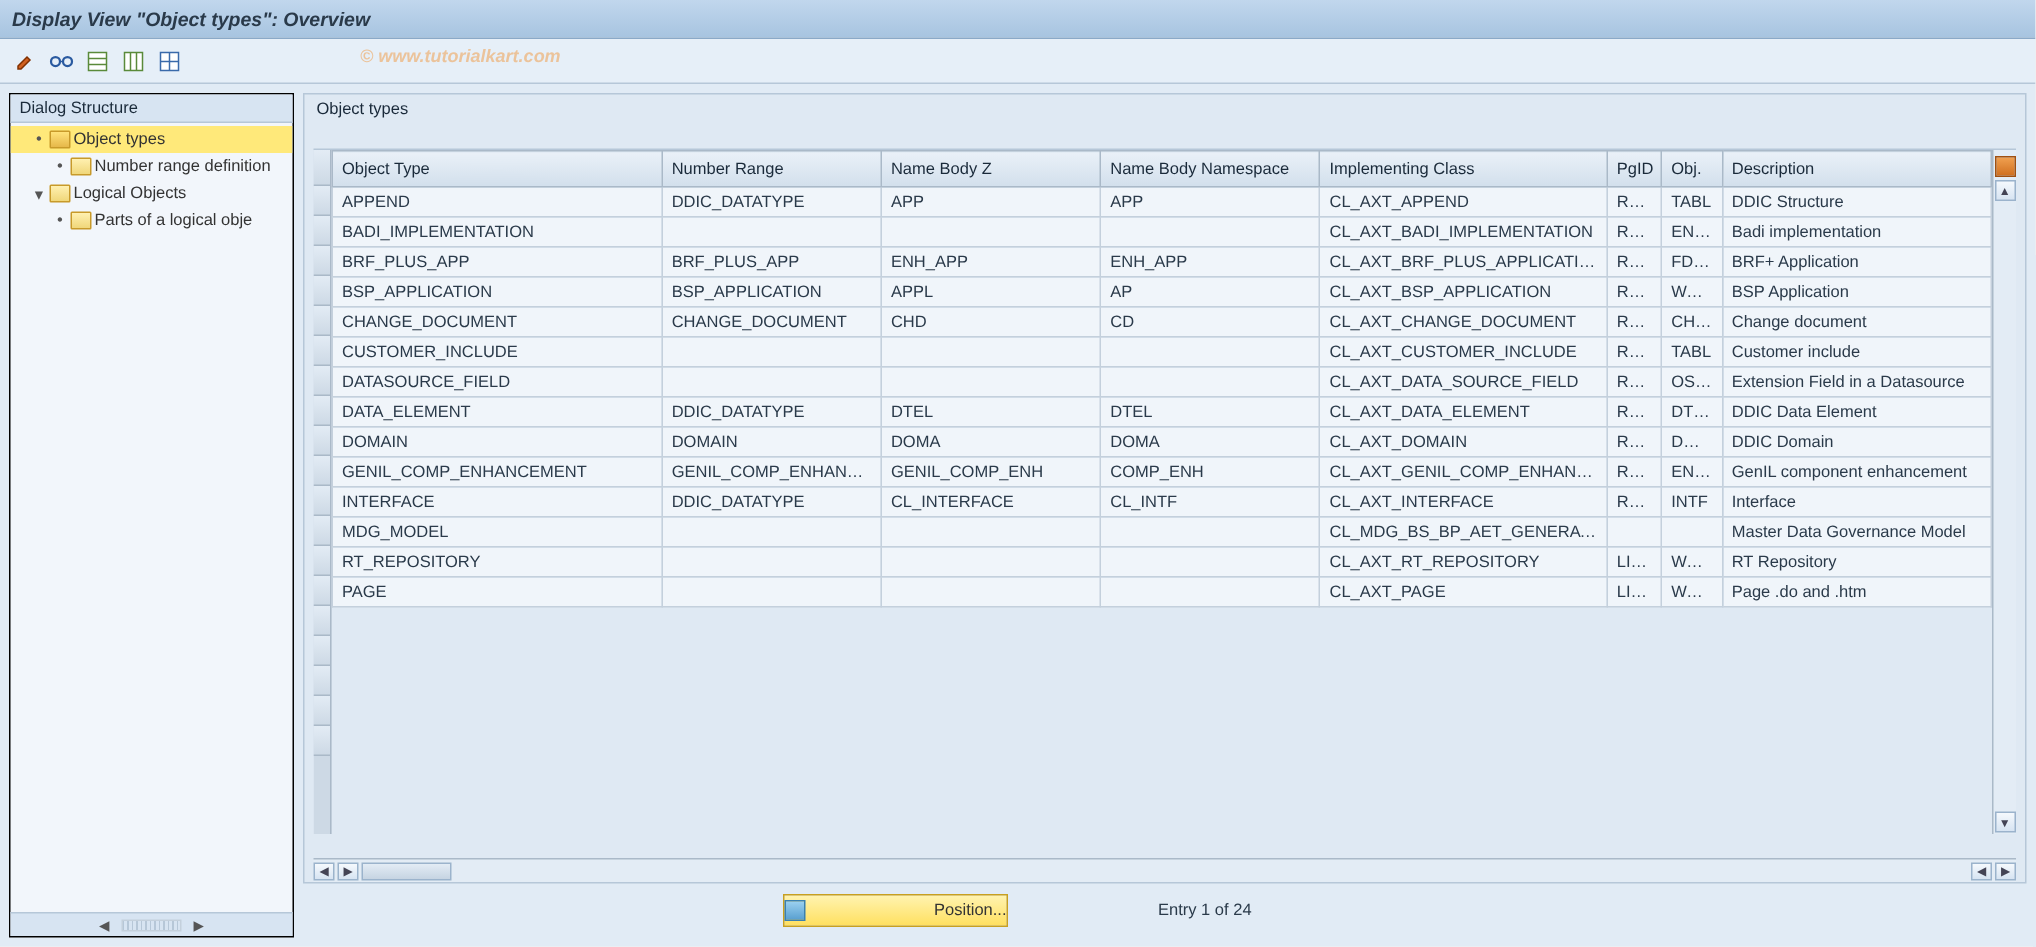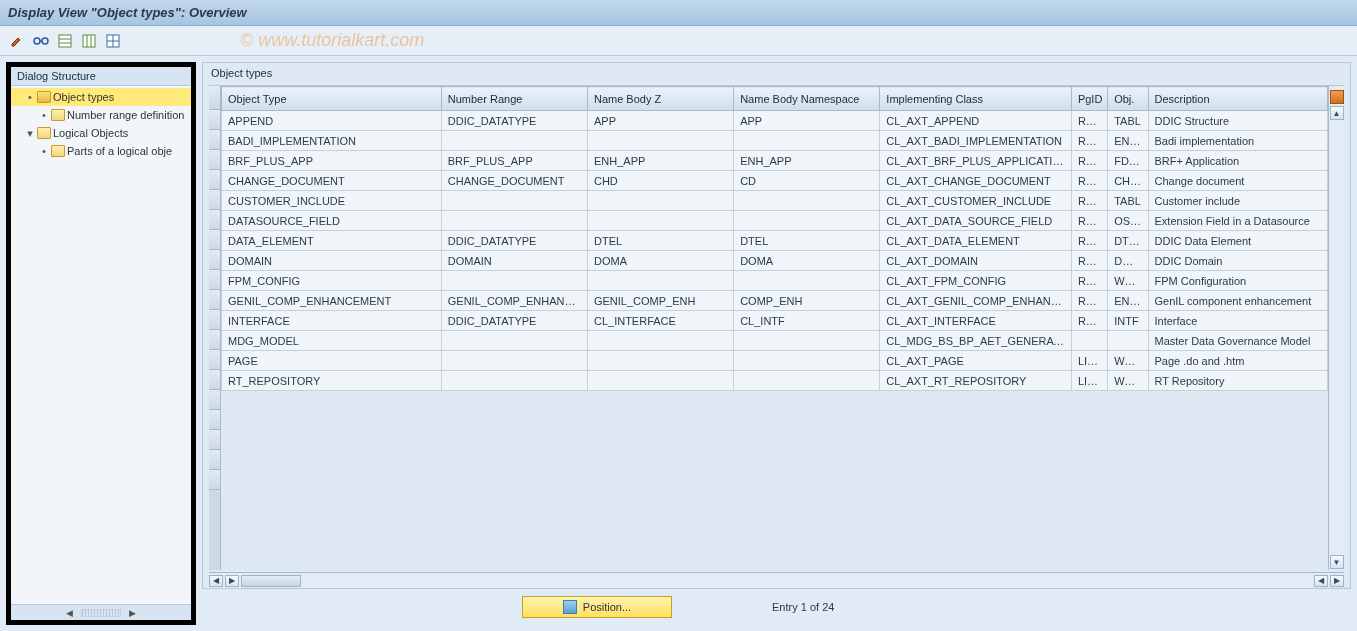--- a/index.html
+++ b/index.html
@@ -1,52 +1,52 @@
 <!DOCTYPE html>
 <html><head>
 <meta charset="utf-8">
 <style>
 html,body{margin:0;padding:0;font-family:Arial,Helvetica,sans-serif;font-size:11px;background:#f2f2f2;color:#333;width:1357px;height:631px;overflow:hidden}
 *{box-sizing:border-box}
 .titlebar{height:26px;background:linear-gradient(#c1d7ed,#a7c4e0);border-bottom:1px solid #8aa9c8;display:flex;align-items:center;padding:0 8px;font-weight:bold;font-style:italic;font-size:13px;color:#2a3a4a}
 .toolbar{height:30px;background:#e6eff8;border-bottom:1px solid #b6c7d8;display:flex;align-items:center;gap:6px;padding:0 8px;position:relative}
 .tb-btn{width:18px;height:18px;display:flex;align-items:center;justify-content:center;border:1px solid transparent;border-radius:2px}
-.watermark{position:absolute;left:240px;top:4px;font-size:18px;font-weight:normal;color:#f0a050;opacity:.55;font-style:italic}
+.watermark{position:absolute;left:240px;top:4px;font-size:12px;font-weight:bold;color:#f0a050;opacity:.55;font-style:italic}
 .body{display:flex;height:calc(100% - 56px);background:#e1ebf5}
-.sidebar{width:190px;background:#f2f6fb;border:5px solid #000000;margin:6px 0 6px 6px;display:flex;flex-direction:column}
+.sidebar{width:190px;background:#f2f6fb;border:1px solid #000000;margin:6px 0 6px 6px;display:flex;flex-direction:column}
 .sb-head{background:#d7e4f2;padding:3px 6px;font-size:11px;border-bottom:1px solid #b6c7d8;color:#1a2a3a}
 .tree{flex:1;overflow:hidden;padding:2px 0}
 .tree-item{display:flex;align-items:center;height:18px;padding:0 4px;gap:2px;white-space:nowrap}
 .tree-item.sel{background:#ffe97a}
 .tree-item .tw{width:10px;text-align:center;color:#555}
 .tree-item .ico{width:14px;height:12px;display:inline-block}
 .folder-open{background:linear-gradient(#ffe27a,#e6b84a);border:1px solid #c89a2a;border-radius:1px}
 .folder-closed{background:linear-gradient(#fff0b0,#f0d77a);border:1px solid #c89a2a;border-radius:1px}
 .sb-hsplit{height:16px;background:#d7e4f2;border-top:1px solid #b6c7d8;display:flex;align-items:center;justify-content:center;gap:8px}
 .sb-hsplit .arr{font-size:9px;color:#555}
 .main{flex:1;margin:6px 6px 6px 6px;display:flex;flex-direction:column}
 .panel{flex:1;background:#dfe9f3;border:1px solid #b6c7d8;display:flex;flex-direction:column;overflow:hidden}
 .panel-title{padding:4px 8px;color:#1a2a3a}
-.table-wrap{flex:1;display:flex;overflow:hidden;border-top:1px solid #b6c7d8;margin:2px 6px}
+.table-wrap{flex:1;display:flex;overflow:hidden;border-top:1px solid #b6c7d8;margin:16px 6px}
 .rowsel{width:12px;background:#cdd9e5;border-right:1px solid #aab9c8}
 .rowsel div{height:20px;border-bottom:1px solid #aab9c8;background:linear-gradient(#e3ecf5,#cdd9e5)}
 .rowsel div:first-child{height:24px}
 .table{flex:1;overflow:hidden}
 table{border-collapse:collapse;width:100%;table-layout:fixed}
 th{background:linear-gradient(#eaf1f8,#d2dfec);border:1px solid #aab9c8;padding:4px 6px;text-align:left;font-weight:normal;color:#1a2a3a;height:24px;overflow:hidden;white-space:nowrap}
 td{border:1px solid #c4d0dc;padding:2px 6px;background:#f0f5fa;height:20px;overflow:hidden;white-space:nowrap;text-overflow:ellipsis;color:#2a3a4a}
 .vscroll{width:16px;background:#e3ecf5;border-left:1px solid #aab9c8;display:flex;flex-direction:column;align-items:center}
 .vscroll .btn{width:14px;height:14px;background:linear-gradient(#f5f9fd,#d7e4f2);border:1px solid #9bb3cc;margin:1px;display:flex;align-items:center;justify-content:center;font-size:8px;color:#445}
 .vscroll .track{flex:1}
 .config-btn{width:14px;height:14px;margin:4px 1px 1px;background:linear-gradient(#f0a050,#d07020);border:1px solid #a05010}
 .hscroll{height:16px;background:#e3ecf5;border-top:1px solid #aab9c8;margin:0 6px;display:flex;align-items:center;justify-content:center;gap:2px}
 .hscroll .btn{width:14px;height:12px;background:linear-gradient(#f5f9fd,#d7e4f2);border:1px solid #9bb3cc;display:flex;align-items:center;justify-content:center;font-size:8px;color:#445}
 .hscroll .thumb{width:60px;height:12px;background:linear-gradient(#e3ecf5,#c6d4e2);border:1px solid #9bb3cc}
 .footer{height:36px;display:flex;align-items:center;padding:0 20px;gap:100px}
-.pos-btn{height:22px;width:150px;background:linear-gradient(#fff3b0,#ffe060);border:1px solid #c8a020;font-size:11px;display:flex;align-items:center;justify-content:center;gap:6px;color:#333;margin-left:300px}
+.pos-btn{height:22px;width:150px;background:linear-gradient(#fff3b0,#ffe060);border:1px solid #c8a020;font-size:11px;display:flex;align-items:center;justify-content:space-between;gap:6px;color:#333;margin-left:300px}
 .pos-btn .pic{width:14px;height:14px;background:linear-gradient(#9ad0f0,#5aa0d0);border:1px solid #3a80b0}
 .entry-text{color:#2a3a4a}
 .drag-handle{background:repeating-linear-gradient(90deg,#b6c7d8 0 1px,transparent 1px 3px);width:40px;height:8px;border:1px solid #c4d0dc}
 svg{display:block}
 </style>
 </head>
 <body>
 
 <div class="titlebar">
   <span>Display View "Object types": Overview</span>
@@ -196,20 +196,30 @@
                   <td>BRF_PLUS_APP</td>
                   <td>BRF_PLUS_APP</td>
                   <td>ENH_APP</td>
                   <td>ENH_APP</td>
                   <td>CL_AXT_BRF_PLUS_APPLICATION</td>
                   <td>R3TR</td>
                   <td>FDT0</td>
                   <td>BRF+ Application</td>
                 </tr>
                 <tr>
+                  <td>BSP_APPLICATION</td>
+                  <td>BSP_APPLICATION</td>
+                  <td>APPL</td>
+                  <td>AP</td>
+                  <td>CL_AXT_BSP_APPLICATION</td>
+                  <td>R3TR</td>
+                  <td>WAPA</td>
+                  <td>BSP Application</td>
+                </tr>
+                <tr>
                   <td>CHANGE_DOCUMENT</td>
                   <td>CHANGE_DOCUMENT</td>
                   <td>CHD</td>
                   <td>CD</td>
                   <td>CL_AXT_CHANGE_DOCUMENT</td>
                   <td>R3TR</td>
                   <td>CHDO</td>
                   <td>Change document</td>
                 </tr>
                 <tr>
@@ -246,30 +256,20 @@
                   <td>DOMAIN</td>
                   <td>DOMAIN</td>
                   <td>DOMA</td>
                   <td>DOMA</td>
                   <td>CL_AXT_DOMAIN</td>
                   <td>R3TR</td>
                   <td>DOMA</td>
                   <td>DDIC Domain</td>
                 </tr>
                 <tr>
-                  <td>FPM_CONFIG</td>
-                  <td></td>
-                  <td></td>
-                  <td></td>
-                  <td>CL_AXT_FPM_CONFIG</td>
-                  <td>R3TR</td>
-                  <td>WDCC</td>
-                  <td>FPM Configuration</td>
-                </tr>
-                <tr>
                   <td>GENIL_COMP_ENHANCEMENT</td>
                   <td>GENIL_COMP_ENHANCEM…</td>
                   <td>GENIL_COMP_ENH</td>
                   <td>COMP_ENH</td>
                   <td>CL_AXT_GENIL_COMP_ENHANCEMENT</td>
                   <td>R3TR</td>
                   <td>ENHO</td>
                   <td>GenIL component enhancement</td>
                 </tr>
                 <tr>
@@ -286,38 +286,38 @@
                   <td>MDG_MODEL</td>
                   <td></td>
                   <td></td>
                   <td></td>
                   <td>CL_MDG_BS_BP_AET_GENERATOR</td>
                   <td></td>
                   <td></td>
                   <td>Master Data Governance Model</td>
                 </tr>
                 <tr>
+                  <td>RT_REPOSITORY</td>
+                  <td></td>
+                  <td></td>
+                  <td></td>
+                  <td>CL_AXT_RT_REPOSITORY</td>
+                  <td>LIMU</td>
+                  <td>WAPP</td>
+                  <td>RT Repository</td>
+                </tr>
+                <tr>
                   <td>PAGE</td>
                   <td></td>
                   <td></td>
                   <td></td>
                   <td>CL_AXT_PAGE</td>
                   <td>LIMU</td>
                   <td>WAPP</td>
                   <td>Page .do and .htm</td>
-                </tr>
-                <tr>
-                  <td>RT_REPOSITORY</td>
-                  <td></td>
-                  <td></td>
-                  <td></td>
-                  <td>CL_AXT_RT_REPOSITORY</td>
-                  <td>LIMU</td>
-                  <td>WAPP</td>
-                  <td>RT Repository</td>
                 </tr>
               </tbody>
             </table>
         </div>
         <div class="vscroll">
           <div class="config-btn"></div>
           <div class="btn">▲</div>
           <div class="track"></div>
           <div class="btn">▼</div>
         </div>

